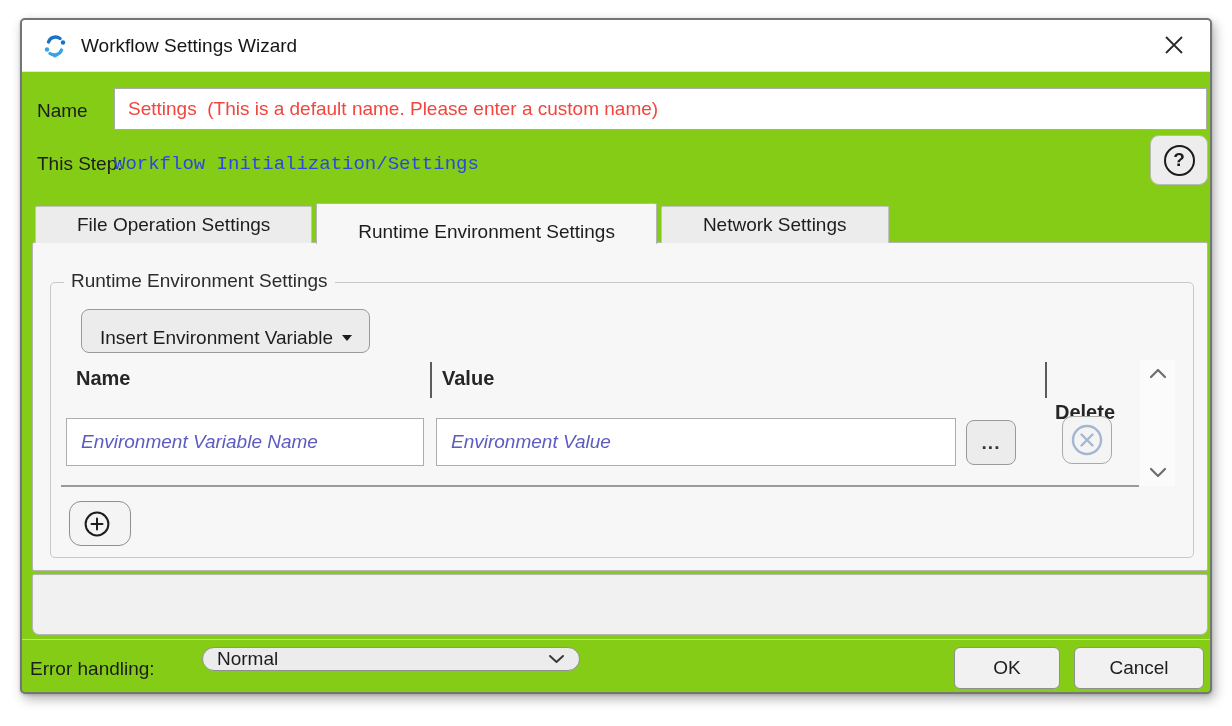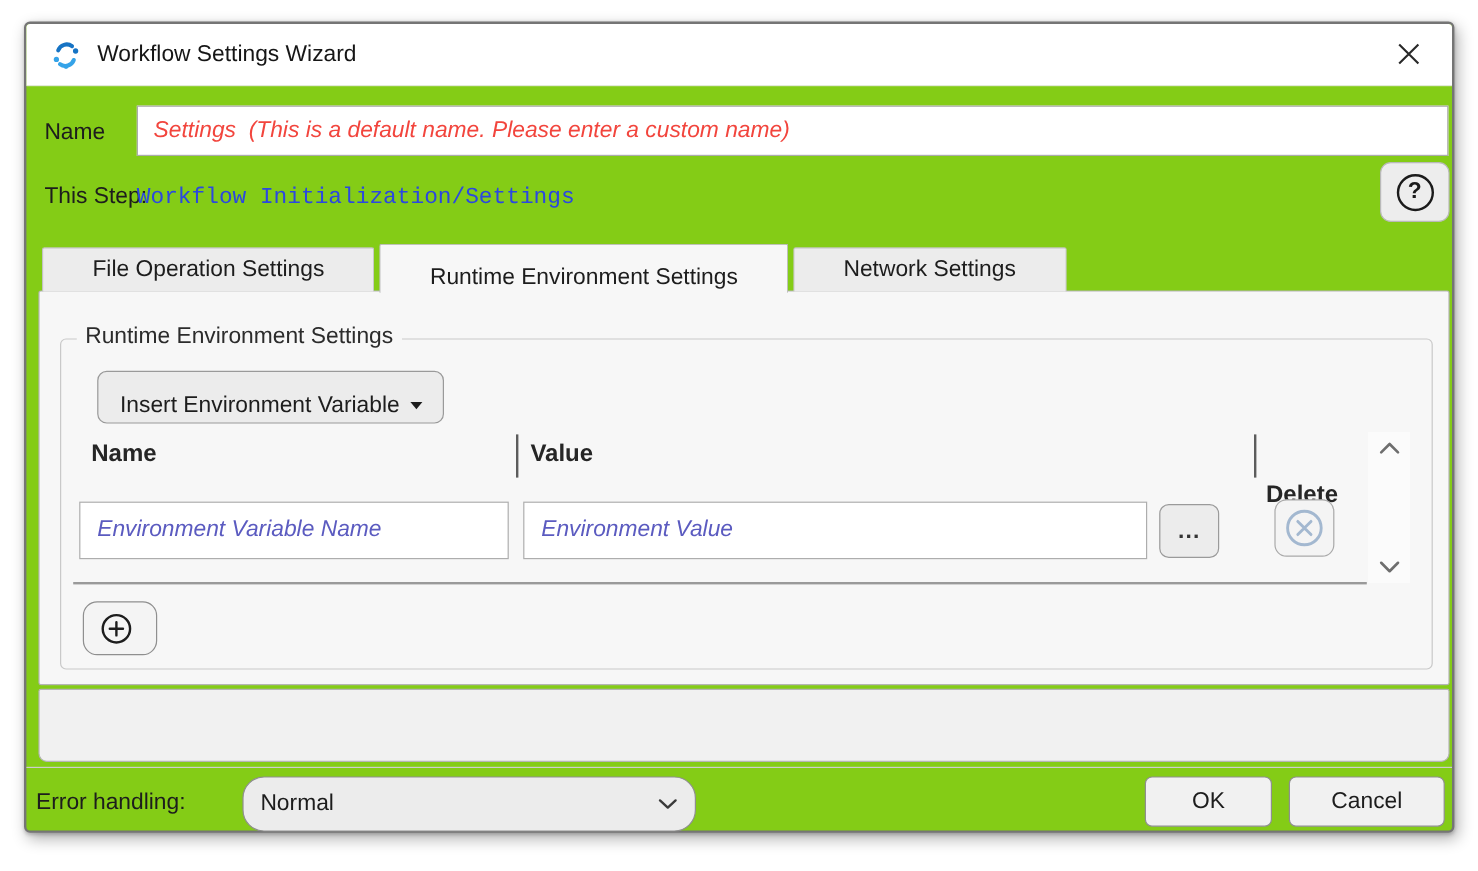--- a/index.html
+++ b/index.html
@@ -18,21 +18,21 @@
     display: flex; align-items: center; }
   .app-icon { width: 26px; height: 26px; margin-left: 20px; flex: 0 0 auto; }
   .title-text { margin-left: 13px; font-size: 19px; color: #161616; }
   .close-btn { position: absolute; right: 0; top: 0; width: 72px; height: 50px;
     display: flex; align-items: center; justify-content: center; cursor: default; }
 
   
   .name-label { position: absolute; left: 15px; top: 80px; font-size: 19px; }
   .name-input { position: absolute; left: 92px; top: 68px; width: 1093px; height: 42px;
     border: 1px solid #ababab; background: #ffffff; font-size: 19px; padding: 0 13px;
-    color: #f2453d; font-style: italic; font-family: "Liberation Sans", sans-serif; outline: none; }
+    color: #f2453d; font-family: "Liberation Sans", sans-serif; outline: none; }
   .step-label { position: absolute; left: 15px; top: 133px; font-size: 19px; }
   .step-link { position: absolute; left: 92px; top: 133px; font-size: 19px;
     color: #2b48e0; text-decoration: none; font-family: Liberation Mono, monospace; }
   .help-btn { position: absolute; left: 1128px; top: 115px; width: 58px; height: 50px;
     background: #ededed; border: 1px solid #b9b9b9; border-radius: 9px;
     display: flex; align-items: center; justify-content: center; }
   .help-circle { width: 31px; height: 31px; border: 2.4px solid #1b1b1b; border-radius: 50%;
     display: flex; align-items: center; justify-content: center;
     font-size: 19px; font-weight: bold; color: #1b1b1b; }
 
@@ -93,21 +93,21 @@
     border-radius: 12px; display: flex; align-items: center; gap: 13px; font-size: 19px; }
 
   
   .empty-panel { position: absolute; left: 10px; top: 554px; width: 1176px; height: 61px;
     background: #f1f1f1; border: 1px solid #b5b5b5; border-radius: 2px 2px 7px 7px; }
 
   
   .footer { position: absolute; left: 0; right: 0; top: 619px; bottom: 0;
     border-top: 1px solid #cdcdcd; }
   .error-label { position: absolute; left: 8px; top: 18px; font-size: 19px; }
-  .error-select { position: absolute; left: 180px; top: 7px; width: 378px; height: 46px;
+  .error-select { position: absolute; left: 180px; top: 7px; width: 378px; height: 24px;
     background: #ececec; border: 1px solid #8f8f8f; border-radius: 18px;
     display: flex; align-items: center; font-size: 19px; padding: 0 14px; }
   .error-select .sel-text { flex: 1; }
   .ok-btn, .cancel-btn { position: absolute; top: 7px; height: 42px;
     background: #f1f1f1; border: 1px solid #8f8f8f; border-radius: 6px;
     display: flex; align-items: center; justify-content: center; font-size: 19px; }
   .ok-btn { left: 932px; width: 106px; }
   .cancel-btn { left: 1052px; width: 130px; }
 
   svg { display: block; }

